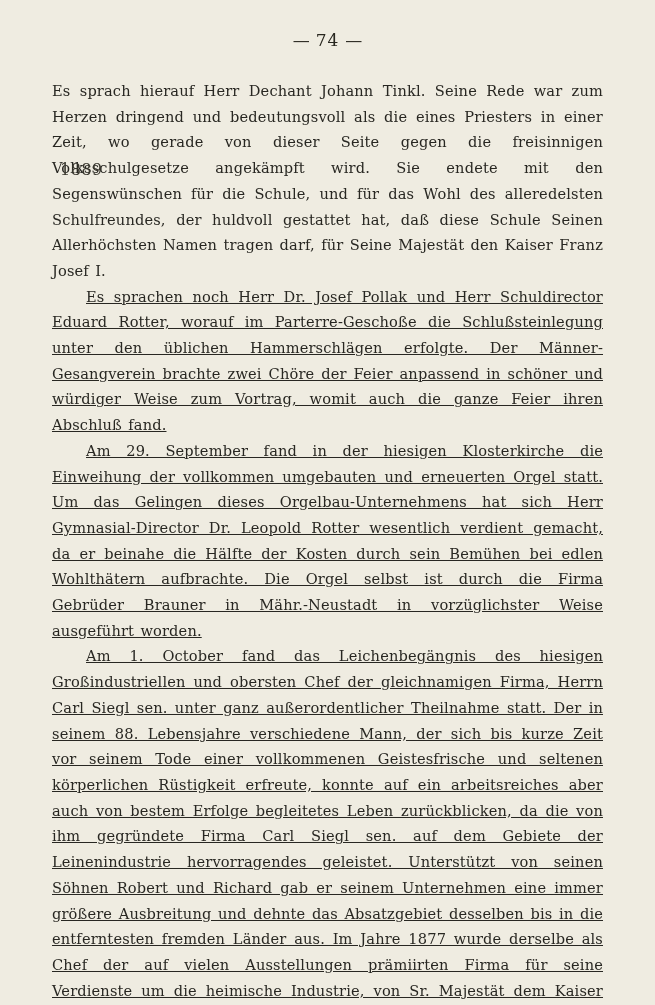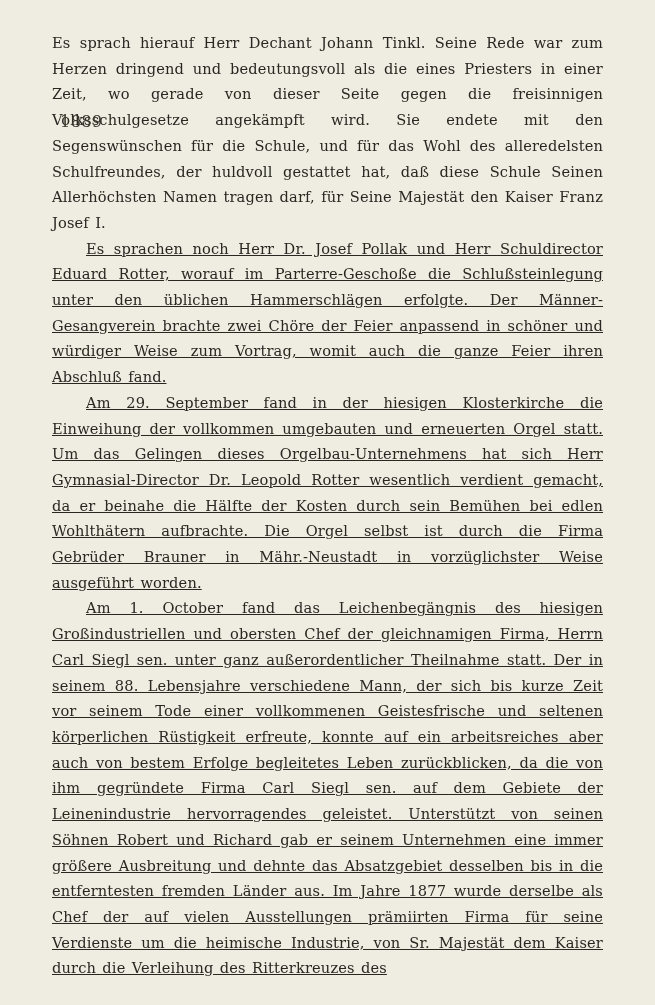--- a/index.html
+++ b/index.html
@@ -66,20 +66,23 @@
   
   .body-text p {
     letter-spacing: 0.15px;
   }
 </style>
 </head>
 <body>
 
 <div class="page">
 
+  <div class="page-header">
+    <span class="dash">—</span><span>74</span><span class="dash">—</span>
+  </div>
 
   <div class="body-text">
     <div class="marginal-year">1889</div>
 
     <p class="para">Es sprach hierauf Herr Dechant Johann Tinkl. Seine Rede war zum Herzen dringend und bedeutungsvoll als die eines Priesters in einer Zeit, wo gerade von dieser Seite gegen die freisinnigen Volksschulgesetze angekämpft wird. Sie endete mit den Segenswünschen für die Schule, und für das Wohl des alleredelsten Schulfreundes, der huldvoll gestattet hat, daß diese Schule Seinen Allerhöchsten Namen tragen darf, für Seine Majestät den Kaiser Franz Josef I.</p>
     <p class="para indent">Es sprachen noch Herr Dr. Josef Pollak und Herr Schuldirector Eduard Rotter, worauf im Parterre-Geschoße die Schlußsteinlegung unter den üblichen Hammerschlägen erfolgte. Der Männer-Gesangverein brachte zwei Chöre der Feier anpassend in schöner und würdiger Weise zum Vortrag, womit auch die ganze Feier ihren Abschluß fand.</p>
     <p class="para indent">Am 29. September fand in der hiesigen Klosterkirche die Einweihung der vollkommen umgebauten und erneuerten Orgel statt. Um das Gelingen dieses Orgelbau-Unternehmens hat sich Herr Gymnasial-Director Dr. Leopold Rotter wesentlich verdient gemacht, da er beinahe die Hälfte der Kosten durch sein Bemühen bei edlen Wohlthätern aufbrachte. Die Orgel selbst ist durch die Firma Gebrüder Brauner in Mähr.-Neustadt in vorzüglichster Weise ausgeführt worden.</p>
     <p class="para indent">Am 1. October fand das Leichenbegängnis des hiesigen Großindustriellen und obersten Chef der gleichnamigen Firma, Herrn Carl Siegl sen. unter ganz außerordentlicher Theilnahme statt. Der in seinem 88. Lebensjahre verschiedene Mann, der sich bis kurze Zeit vor seinem Tode einer vollkommenen Geistesfrische und seltenen körperlichen Rüstigkeit erfreute, konnte auf ein arbeitsreiches aber auch von bestem Erfolge begleitetes Leben zurückblicken, da die von ihm gegründete Firma Carl Siegl sen. auf dem Gebiete der Leinenindustrie hervorragendes geleistet. Unterstützt von seinen Söhnen Robert und Richard gab er seinem Unternehmen eine immer größere Ausbreitung und dehnte das Absatzgebiet desselben bis in die entferntesten fremden Länder aus. Im Jahre 1877 wurde derselbe als Chef der auf vielen Ausstellungen prämiirten Firma für seine Verdienste um die heimische Industrie, von Sr. Majestät dem Kaiser durch die Verleihung des Ritterkreuzes des</p>
   </div>
 

